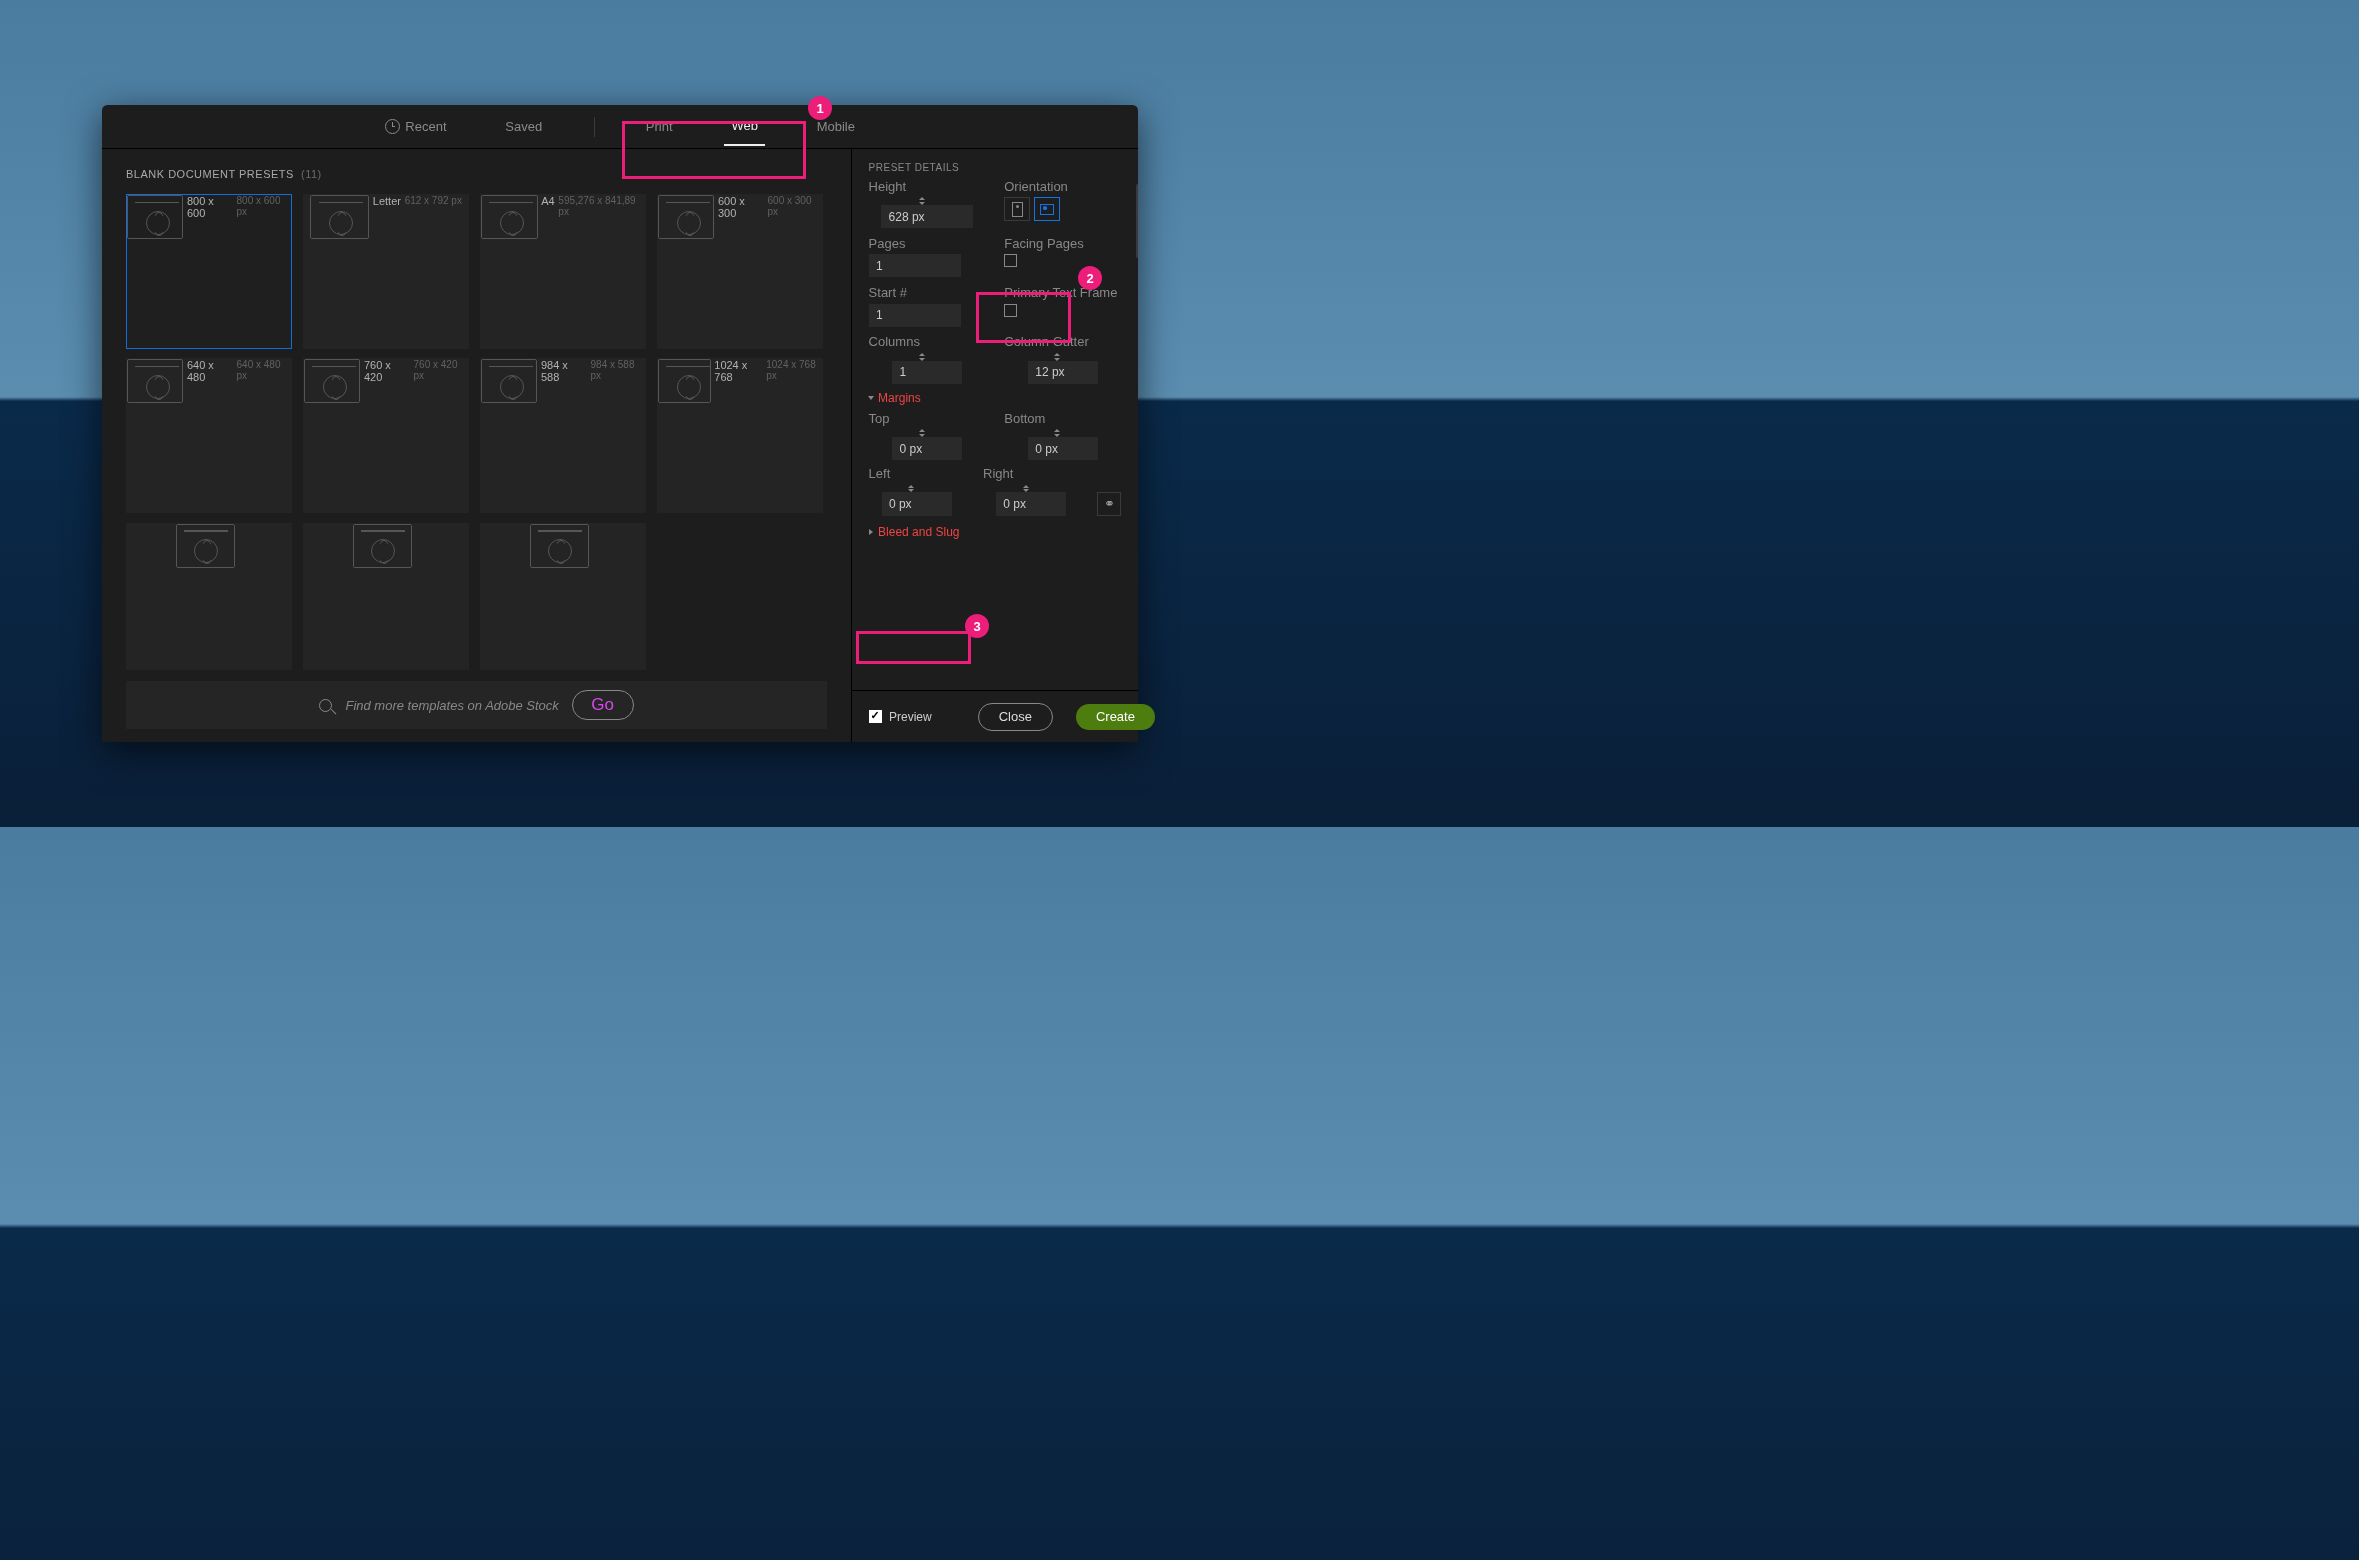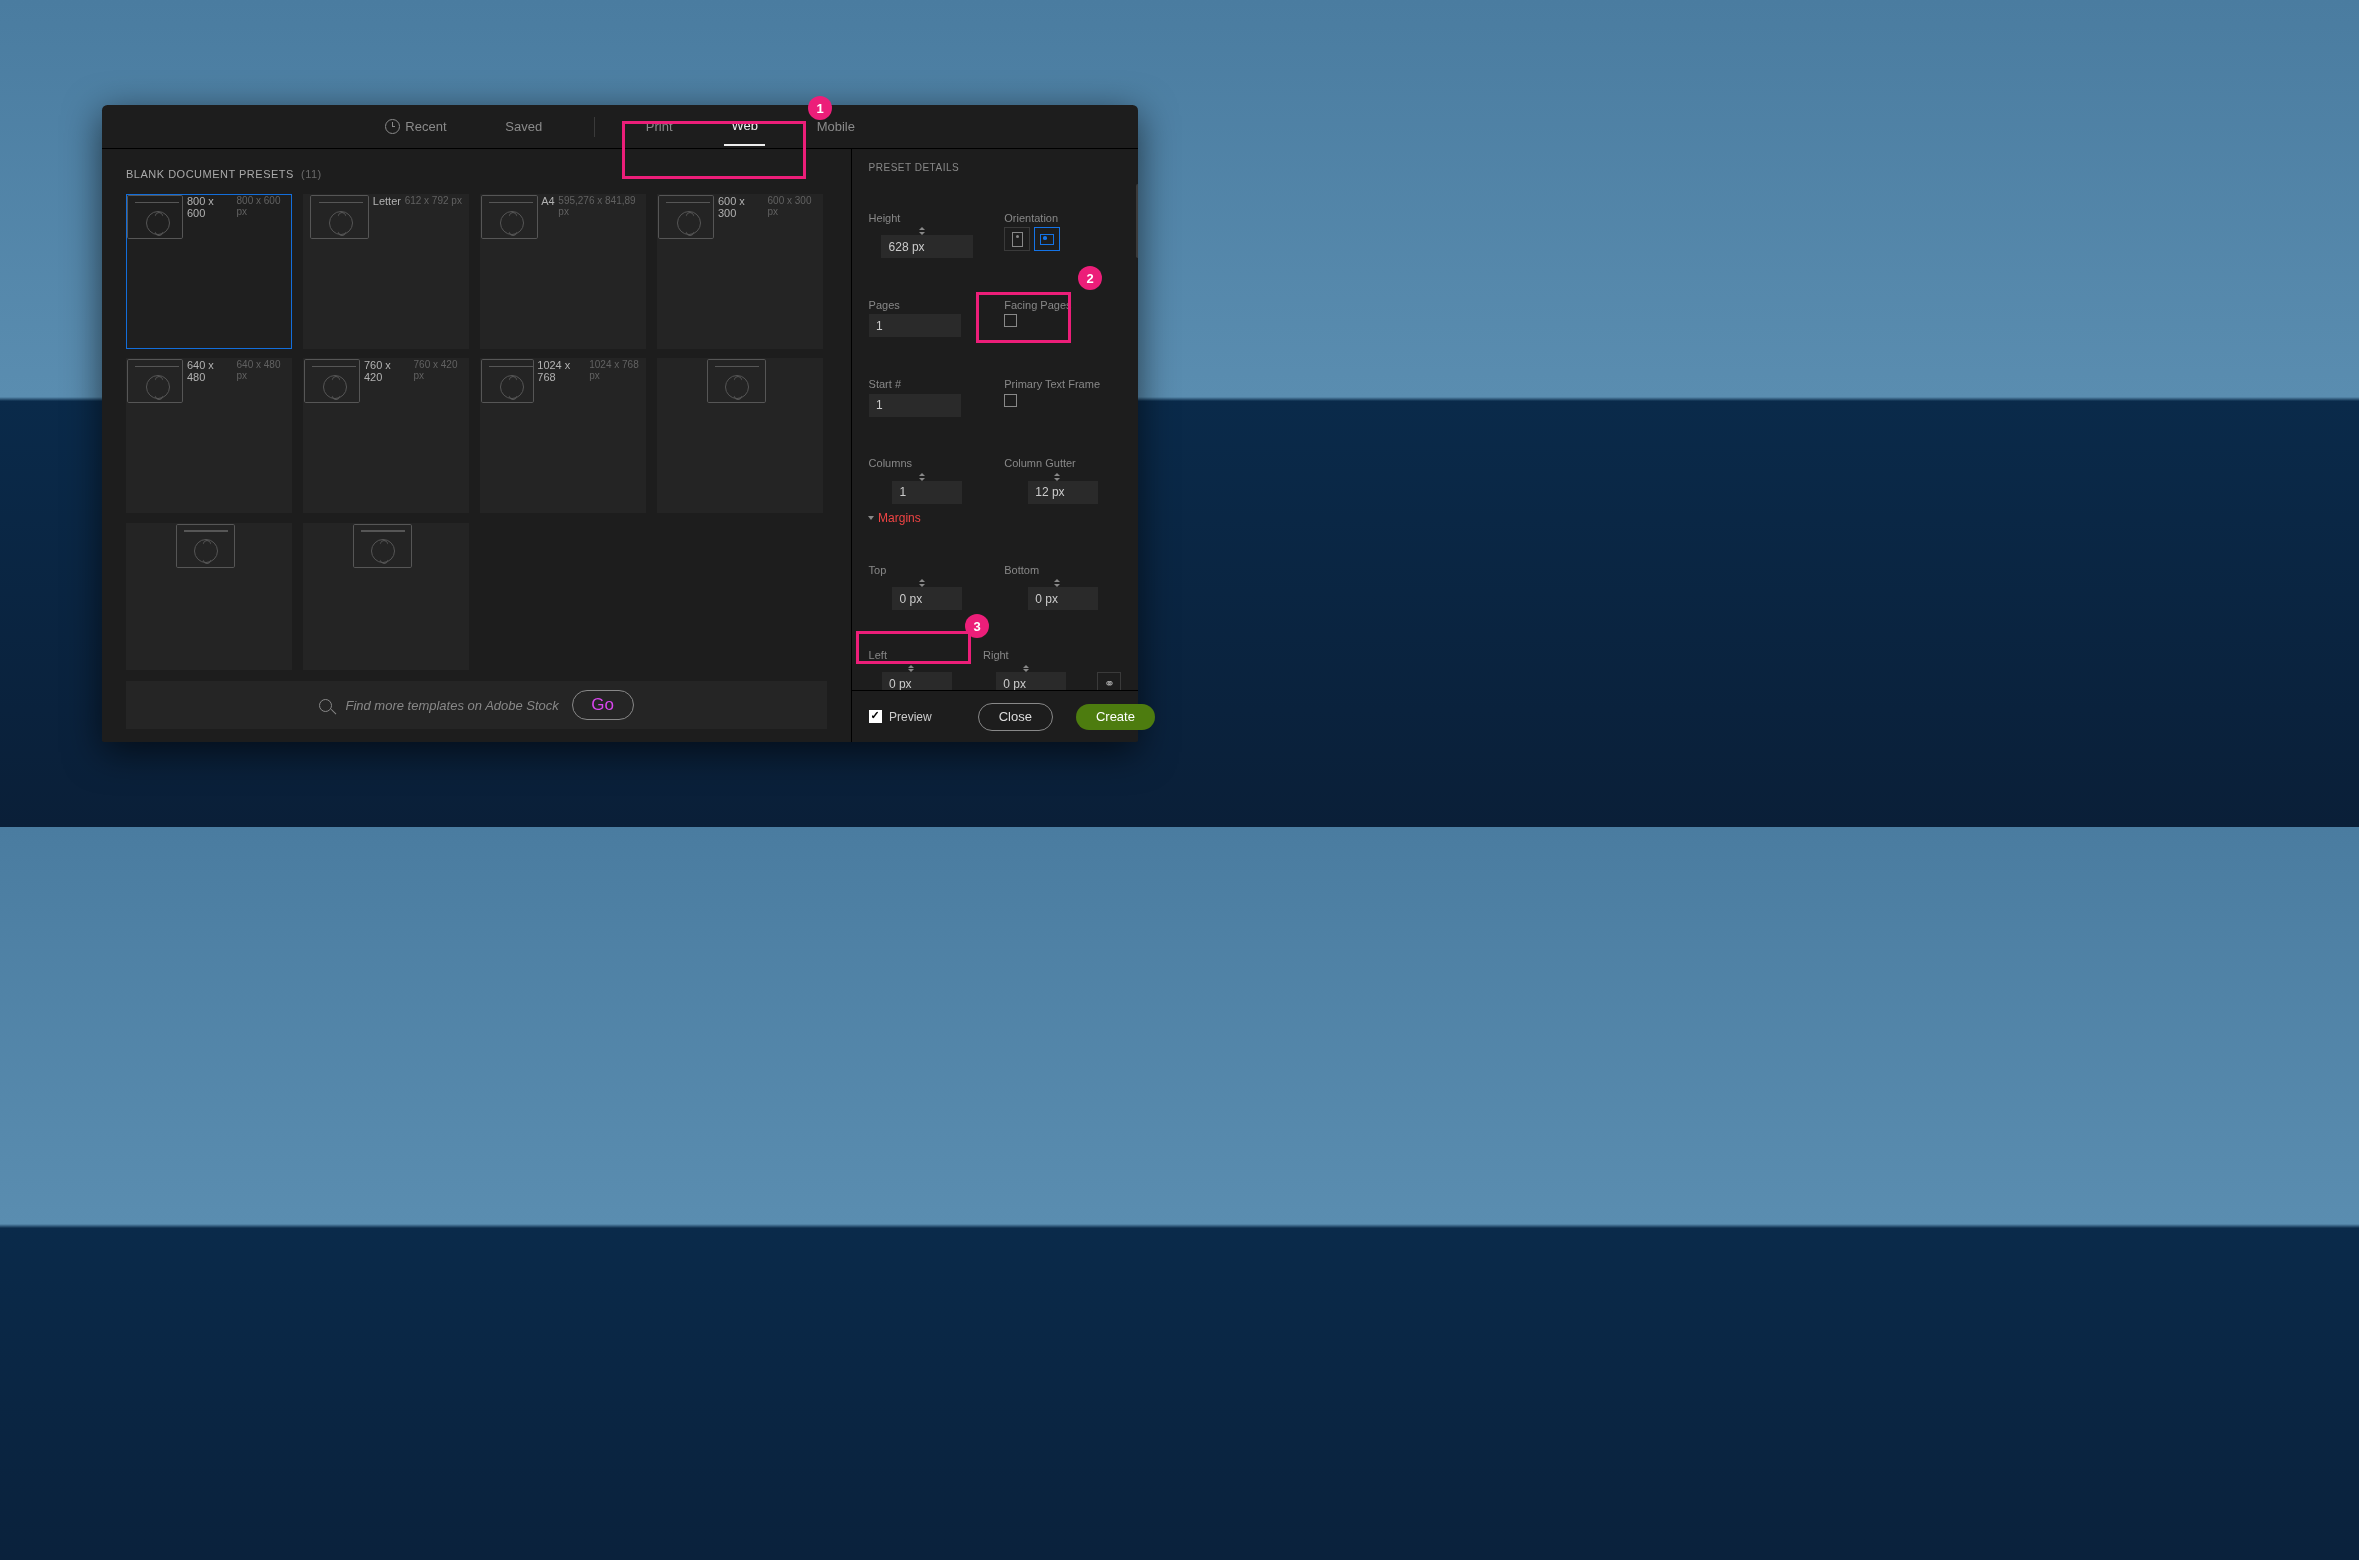--- a/index.html
+++ b/index.html
@@ -152,21 +152,21 @@
   }
   .details-header{ padding:13px 16.6px 5.5px 16.6px; color:#888; font-size:10px; letter-spacing:0.5px;}
   .details-body{
     flex:1;
     overflow:auto;
     padding:0 16.6px;
     position:relative;
   }
   .field-row{ display:flex; gap:18.5px; margin-bottom:7.4px;}
   .field{ flex:1; display:flex; flex-direction:column; gap:3.7px;}
-  .field-label{ color:#888; font-size:11px;margin-top:33px;}
+  .field-label{ color:#888; font-size:13px;}
   .spinner{ display:flex; align-items:center;flex-direction:column;}
   .spinner-arrows{ width:13px; display:flex; flex-direction:column; gap:1.8px; margin-right:3.7px;}
   .spinner-arrows span{ width:0;height:0; border-left:3.7px solid transparent;border-right:3.7px solid transparent;}
   .spinner-arrows .up{border-bottom:3.7px solid #888;}
   .spinner-arrows .down{border-top:3.7px solid #888;}
   .num-input{
     background:#2a2a2a; border:none; color:#ccc; font-size:12px;
     padding:4.6px 7.4px; width:70px;
   }
   .num-input.wide{width:92px;}
@@ -299,20 +299,27 @@
             <div class="preset-icon">
               <div class="preset-globe"></div>
             </div>
             <div class="preset-name">760 x 420</div>
             <div class="preset-dim">760 x 420 px</div>
           </div>
           <div class="preset-card dim">
             <div class="preset-icon">
               <div class="preset-globe"></div>
             </div>
+            <div class="preset-name">984 x 588</div>
+            <div class="preset-dim">984 x 588 px</div>
+          </div>
+          <div class="preset-card dim">
+            <div class="preset-icon">
+              <div class="preset-globe"></div>
+            </div>
             <div class="preset-name">1024 x 768</div>
             <div class="preset-dim">1024 x 768 px</div>
           </div>
           <div class="preset-card dim">
             <div class="preset-icon">
               <div class="preset-globe"></div>
             </div>
             <div class="preset-name"></div>
             <div class="preset-dim"></div>
           </div>

